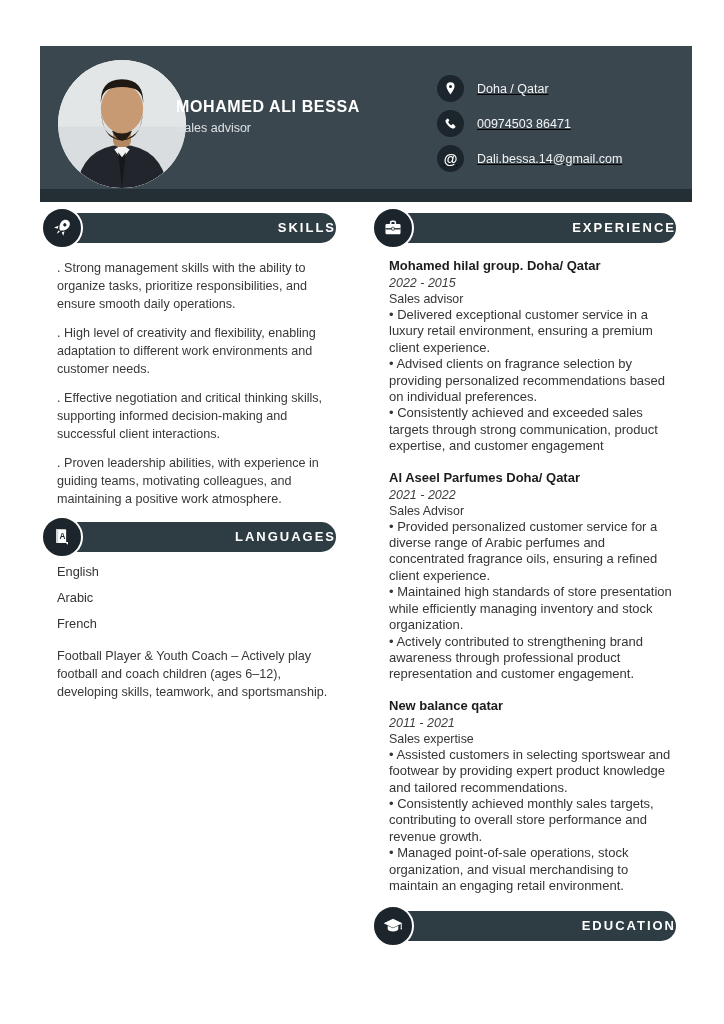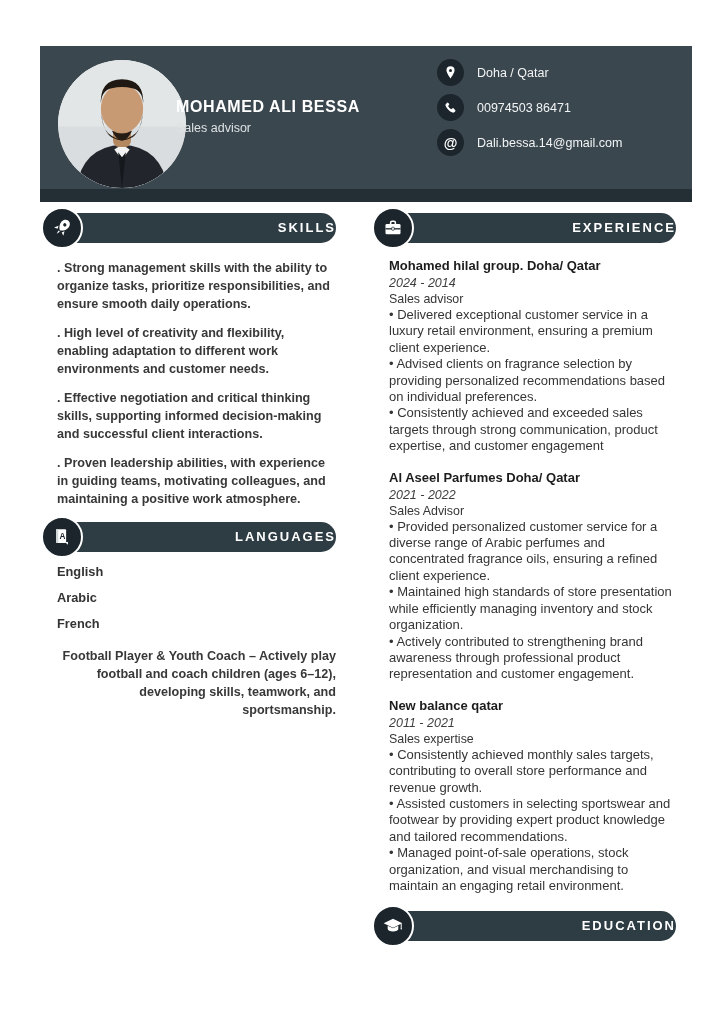--- a/index.html
+++ b/index.html
@@ -16,21 +16,21 @@
   .page{position:relative;width:724px;height:1024px;background:#fff;overflow:hidden;}
 
   
   .header{position:absolute;left:40px;top:46px;width:652px;height:156px;background:var(--header-bg);}
   .header::after{content:"";position:absolute;left:0;bottom:0;width:100%;height:13px;background:var(--header-strip);}
   .photo{position:absolute;left:18px;top:14px;width:128px;height:128px;border-radius:50%;overflow:hidden;background:#d8dbdd;}
   .photo svg{display:block;width:100%;height:100%;}
   .name-block{position:absolute;left:136px;top:52px;width:240px;}
   .name{color:#ffffff;font-size:16px;font-weight:bold;letter-spacing:.6px;}
   .job-title{color:#dde2e4;font-size:12.5px;margin-top:5px;}
-  .contacts{position:absolute;left:397px;top:13px;width:250px;}
+  .contacts{position:absolute;left:397px;top:29px;width:250px;text-decoration:underline;}
   .contact-row{display:flex;align-items:center;margin-bottom:8px;}
   .contact-icon{flex:0 0 auto;width:27px;height:27px;border-radius:50%;background:var(--badge-bg);
     display:flex;align-items:center;justify-content:center;margin-right:13px;}
   .contact-icon svg{width:15px;height:15px;}
   .contact-icon .at{color:#fff;font-size:14px;font-weight:bold;line-height:1;}
   .contact-text{color:#f2f4f5;font-size:12.5px;}
 
   
   .col{position:absolute;top:213px;}
   .col-left{left:43px;width:293px;}
@@ -38,28 +38,28 @@
 
   
   .pill{position:relative;height:30px;border-radius:16px;background:var(--pill-bg);}
   .pill-label{display:block;text-align:right;line-height:30px;color:#ffffff;font-size:13px;
     font-weight:bold;letter-spacing:2px;}
   .badge{position:absolute;left:-2px;top:-6px;width:42px;height:42px;border-radius:50%;
     background:var(--badge-bg);border:2px solid #ffffff;display:flex;align-items:center;justify-content:center;}
   .badge svg{width:22px;height:22px;}
 
   
-  .indent{padding-left:14px;font-weight:bold;}
+  .indent{padding-left:14px;}
   .skills-list{margin-top:16px;}
   .skills-list p{font-size:12.6px;line-height:18px;color:var(--body-text);margin-bottom:11px;}
   .languages-pill{margin-top:14px;}
   .language-list{list-style:none;margin-top:12px;}
   .language-list li{font-size:12.8px;color:#333;margin-bottom:11px;}
   .activities-pill{margin-top:14px;}
-  .activities-text{margin-top:16px;font-size:12.6px;line-height:18px;color:var(--body-text);text-align:right;}
+  .activities-text{margin-top:16px;font-size:12.6px;line-height:18px;color:var(--body-text);}
 
   
   .jobs{padding-left:15px;}
   .job{margin-top:15px;}
   .job-company{font-size:13px;font-weight:bold;color:var(--heading-text);line-height:16px;}
   .job-dates{font-size:12.5px;font-style:italic;color:#3d3d3d;line-height:16px;margin-top:1px;}
   .job-role{font-size:12.4px;color:#353535;line-height:16px;}
   .job-bullet{font-size:13px;color:#353535;line-height:16.4px;}
   .education-pill{margin-top:17px;}
 </style>
@@ -179,42 +179,42 @@
           <rect x="10.6" y="11.2" width="2.8" height="3.2" rx="0.6" fill="#fff" stroke="#1b252b" stroke-width="0.8"></rect>
         </svg>
       </span>
       <span class="pill-label">EXPERIENCE</span>
     </div>
 
     <div class="jobs">
 
       <div class="job">
         <div class="job-company">Mohamed hilal group. Doha/ Qatar</div>
-        <div class="job-dates">2024 - 2014</div>
+        <div class="job-dates">2022 - 2015</div>
         <div class="job-role">Sales advisor</div>
         <p class="job-bullet">• Delivered exceptional customer service in a luxury retail environment, ensuring a premium client experience.</p>
         <p class="job-bullet"> • Advised clients on fragrance selection by providing personalized recommendations based on individual preferences.</p>
         <p class="job-bullet"> • Consistently achieved and exceeded sales targets through strong communication, product expertise, and customer engagement</p>
       </div>
 
       <div class="job">
         <div class="job-company">Al Aseel Parfumes Doha/ Qatar</div>
         <div class="job-dates">2021 - 2022</div>
         <div class="job-role">Sales Advisor</div>
         <p class="job-bullet">• Provided personalized customer service for a diverse range of Arabic perfumes and concentrated fragrance oils, ensuring a refined client experience.</p>
         <p class="job-bullet"> • Maintained high standards of store presentation while efficiently managing inventory and stock organization.</p>
         <p class="job-bullet"> • Actively contributed to strengthening brand awareness through professional product representation and customer engagement.</p>
       </div>
 
       <div class="job">
         <div class="job-company">New balance qatar</div>
         <div class="job-dates">2011 - 2021</div>
         <div class="job-role">Sales expertise</div>
+        <p class="job-bullet">• Assisted customers in selecting sportswear and footwear by providing expert product knowledge and tailored recommendations.</p>
         <p class="job-bullet"> • Consistently achieved monthly sales targets, contributing to overall store performance and revenue growth.</p>
-        <p class="job-bullet">• Assisted customers in selecting sportswear and footwear by providing expert product knowledge and tailored recommendations.</p>
         <p class="job-bullet"> • Managed point-of-sale operations, stock organization, and visual merchandising to maintain an engaging retail environment.</p>
       </div>
     </div>
 
     <div class="pill education-pill">
       <span class="badge">
         <svg viewBox="0 0 24 24" fill="#fff">
           <path d="M12 4 1.8 9 12 14 22.2 9z"></path>
           <path d="M6.2 11.6v3.6c0 1.5 2.6 2.8 5.8 2.8s5.8-1.3 5.8-2.8v-3.6l-5.8 2.9z"></path>
           <rect x="20.4" y="9.2" width="1.1" height="5.2" rx="0.5"></rect>

